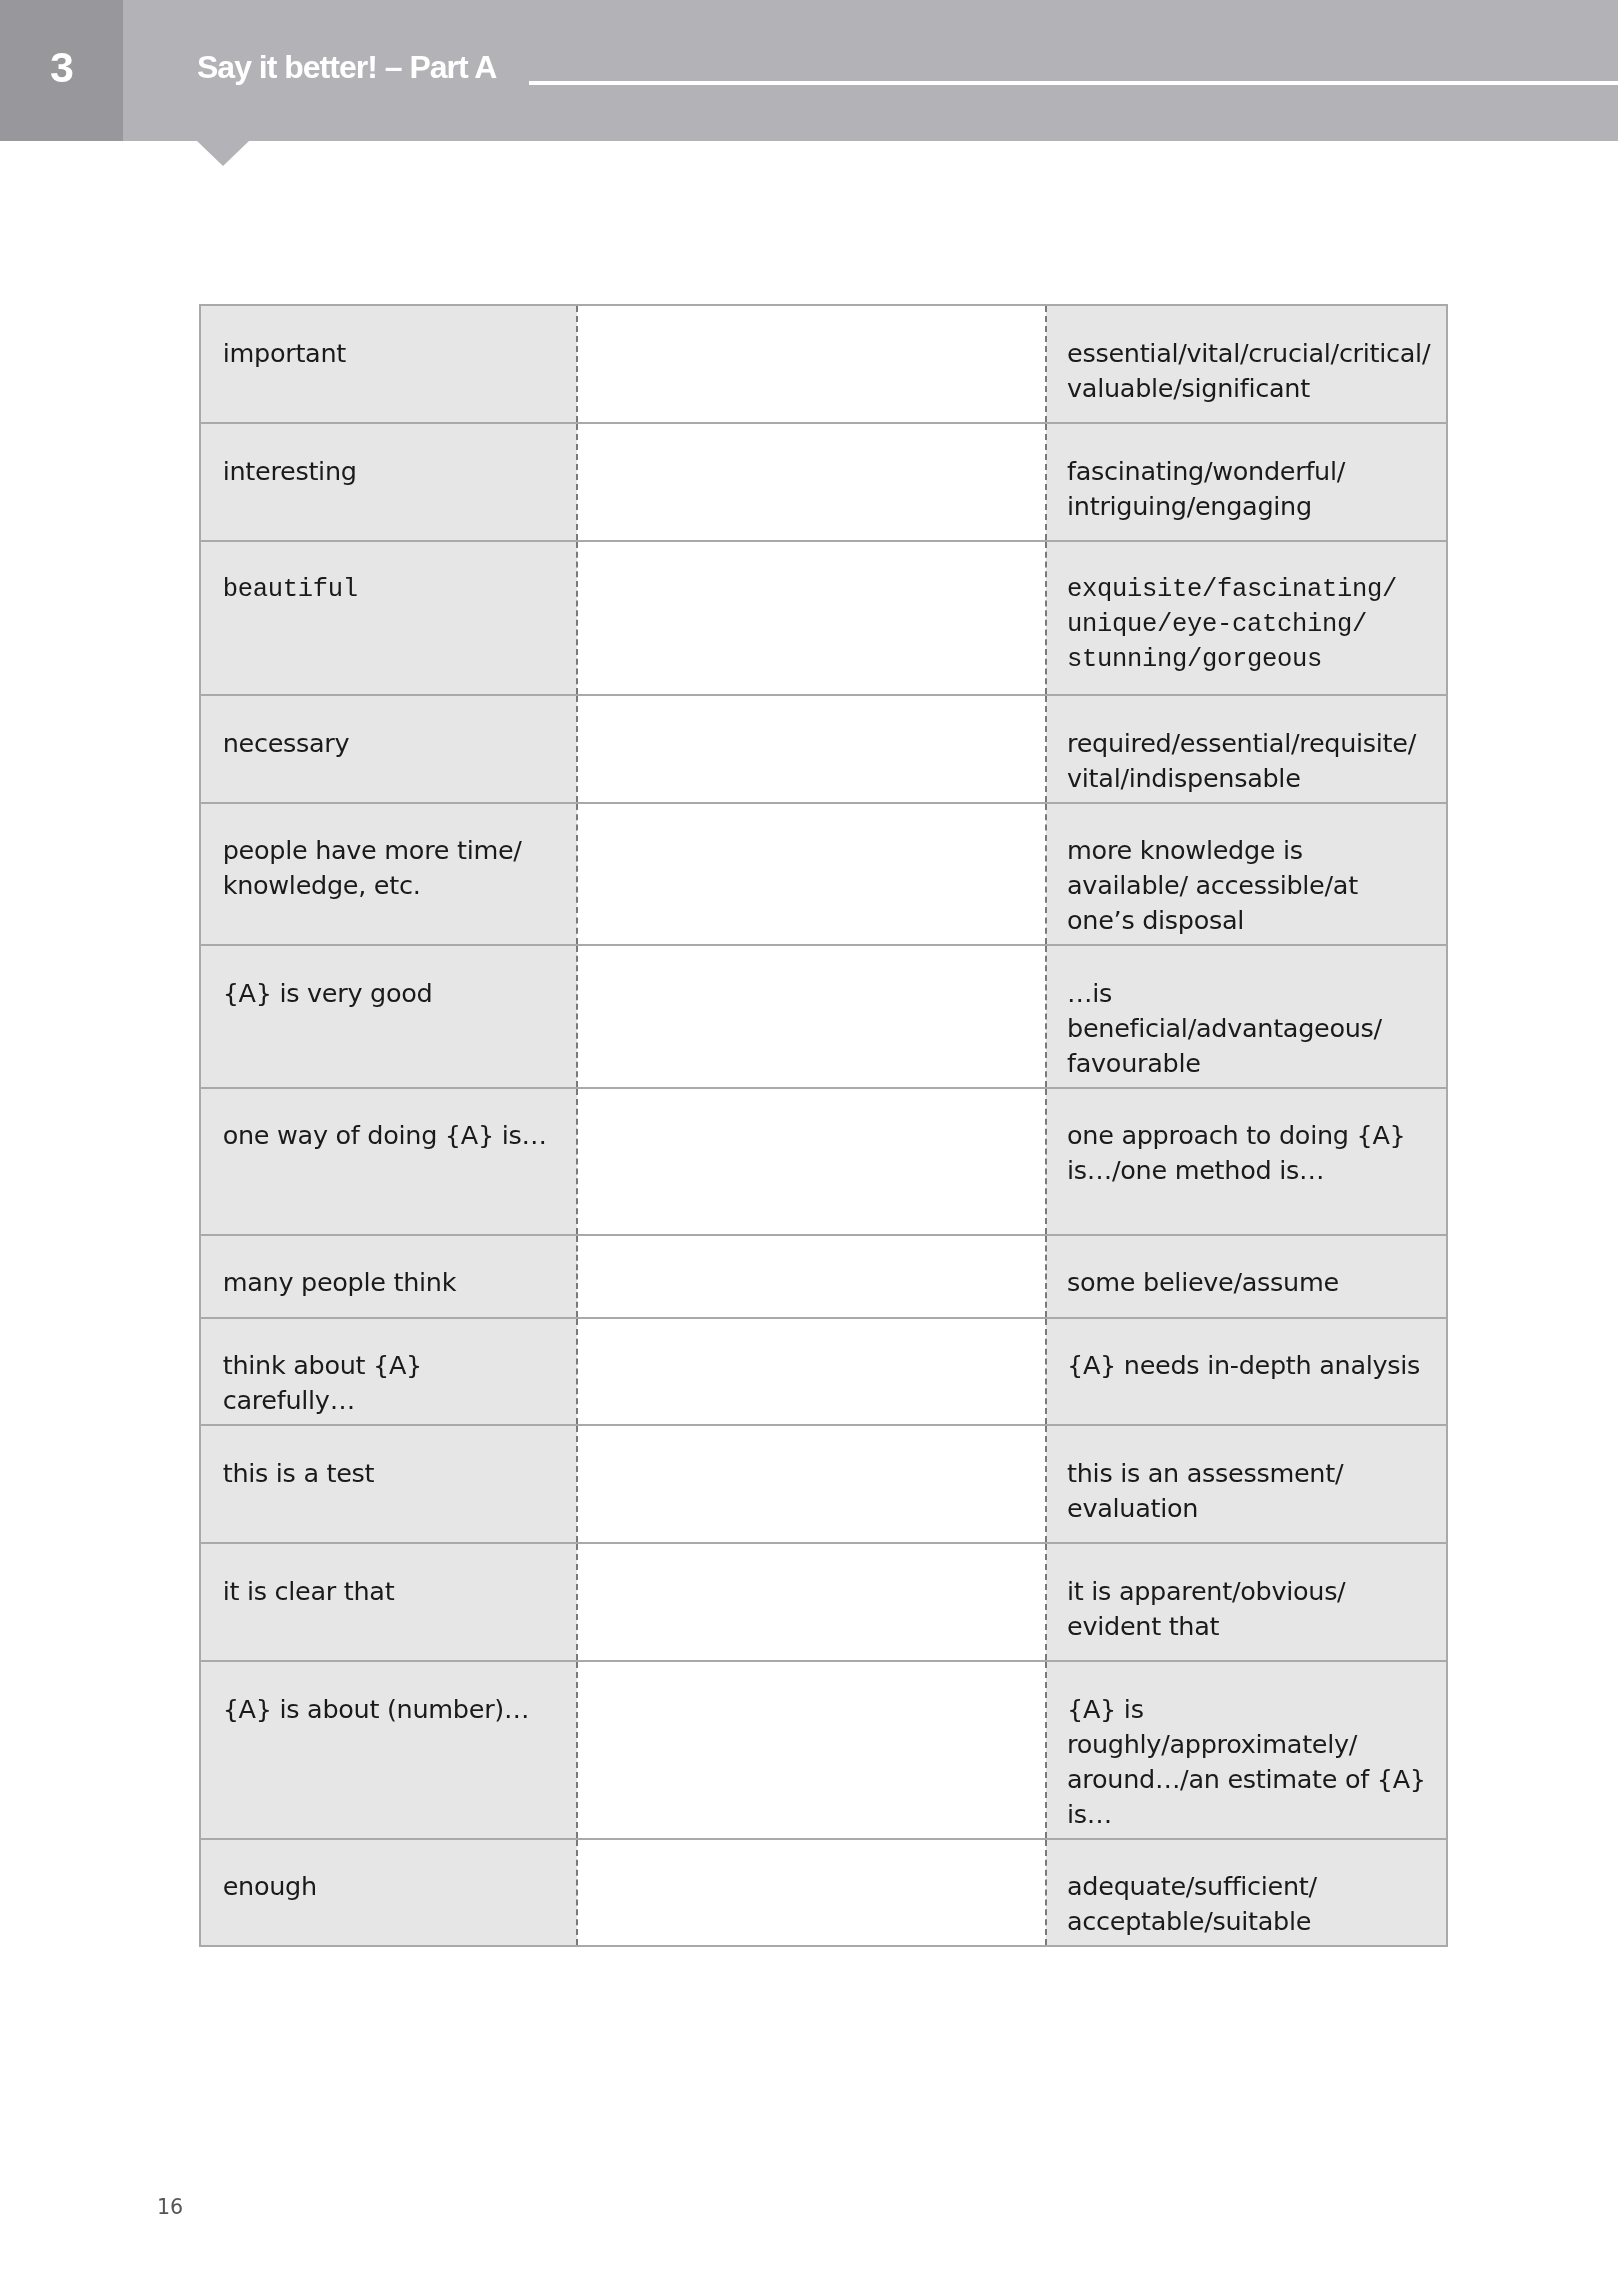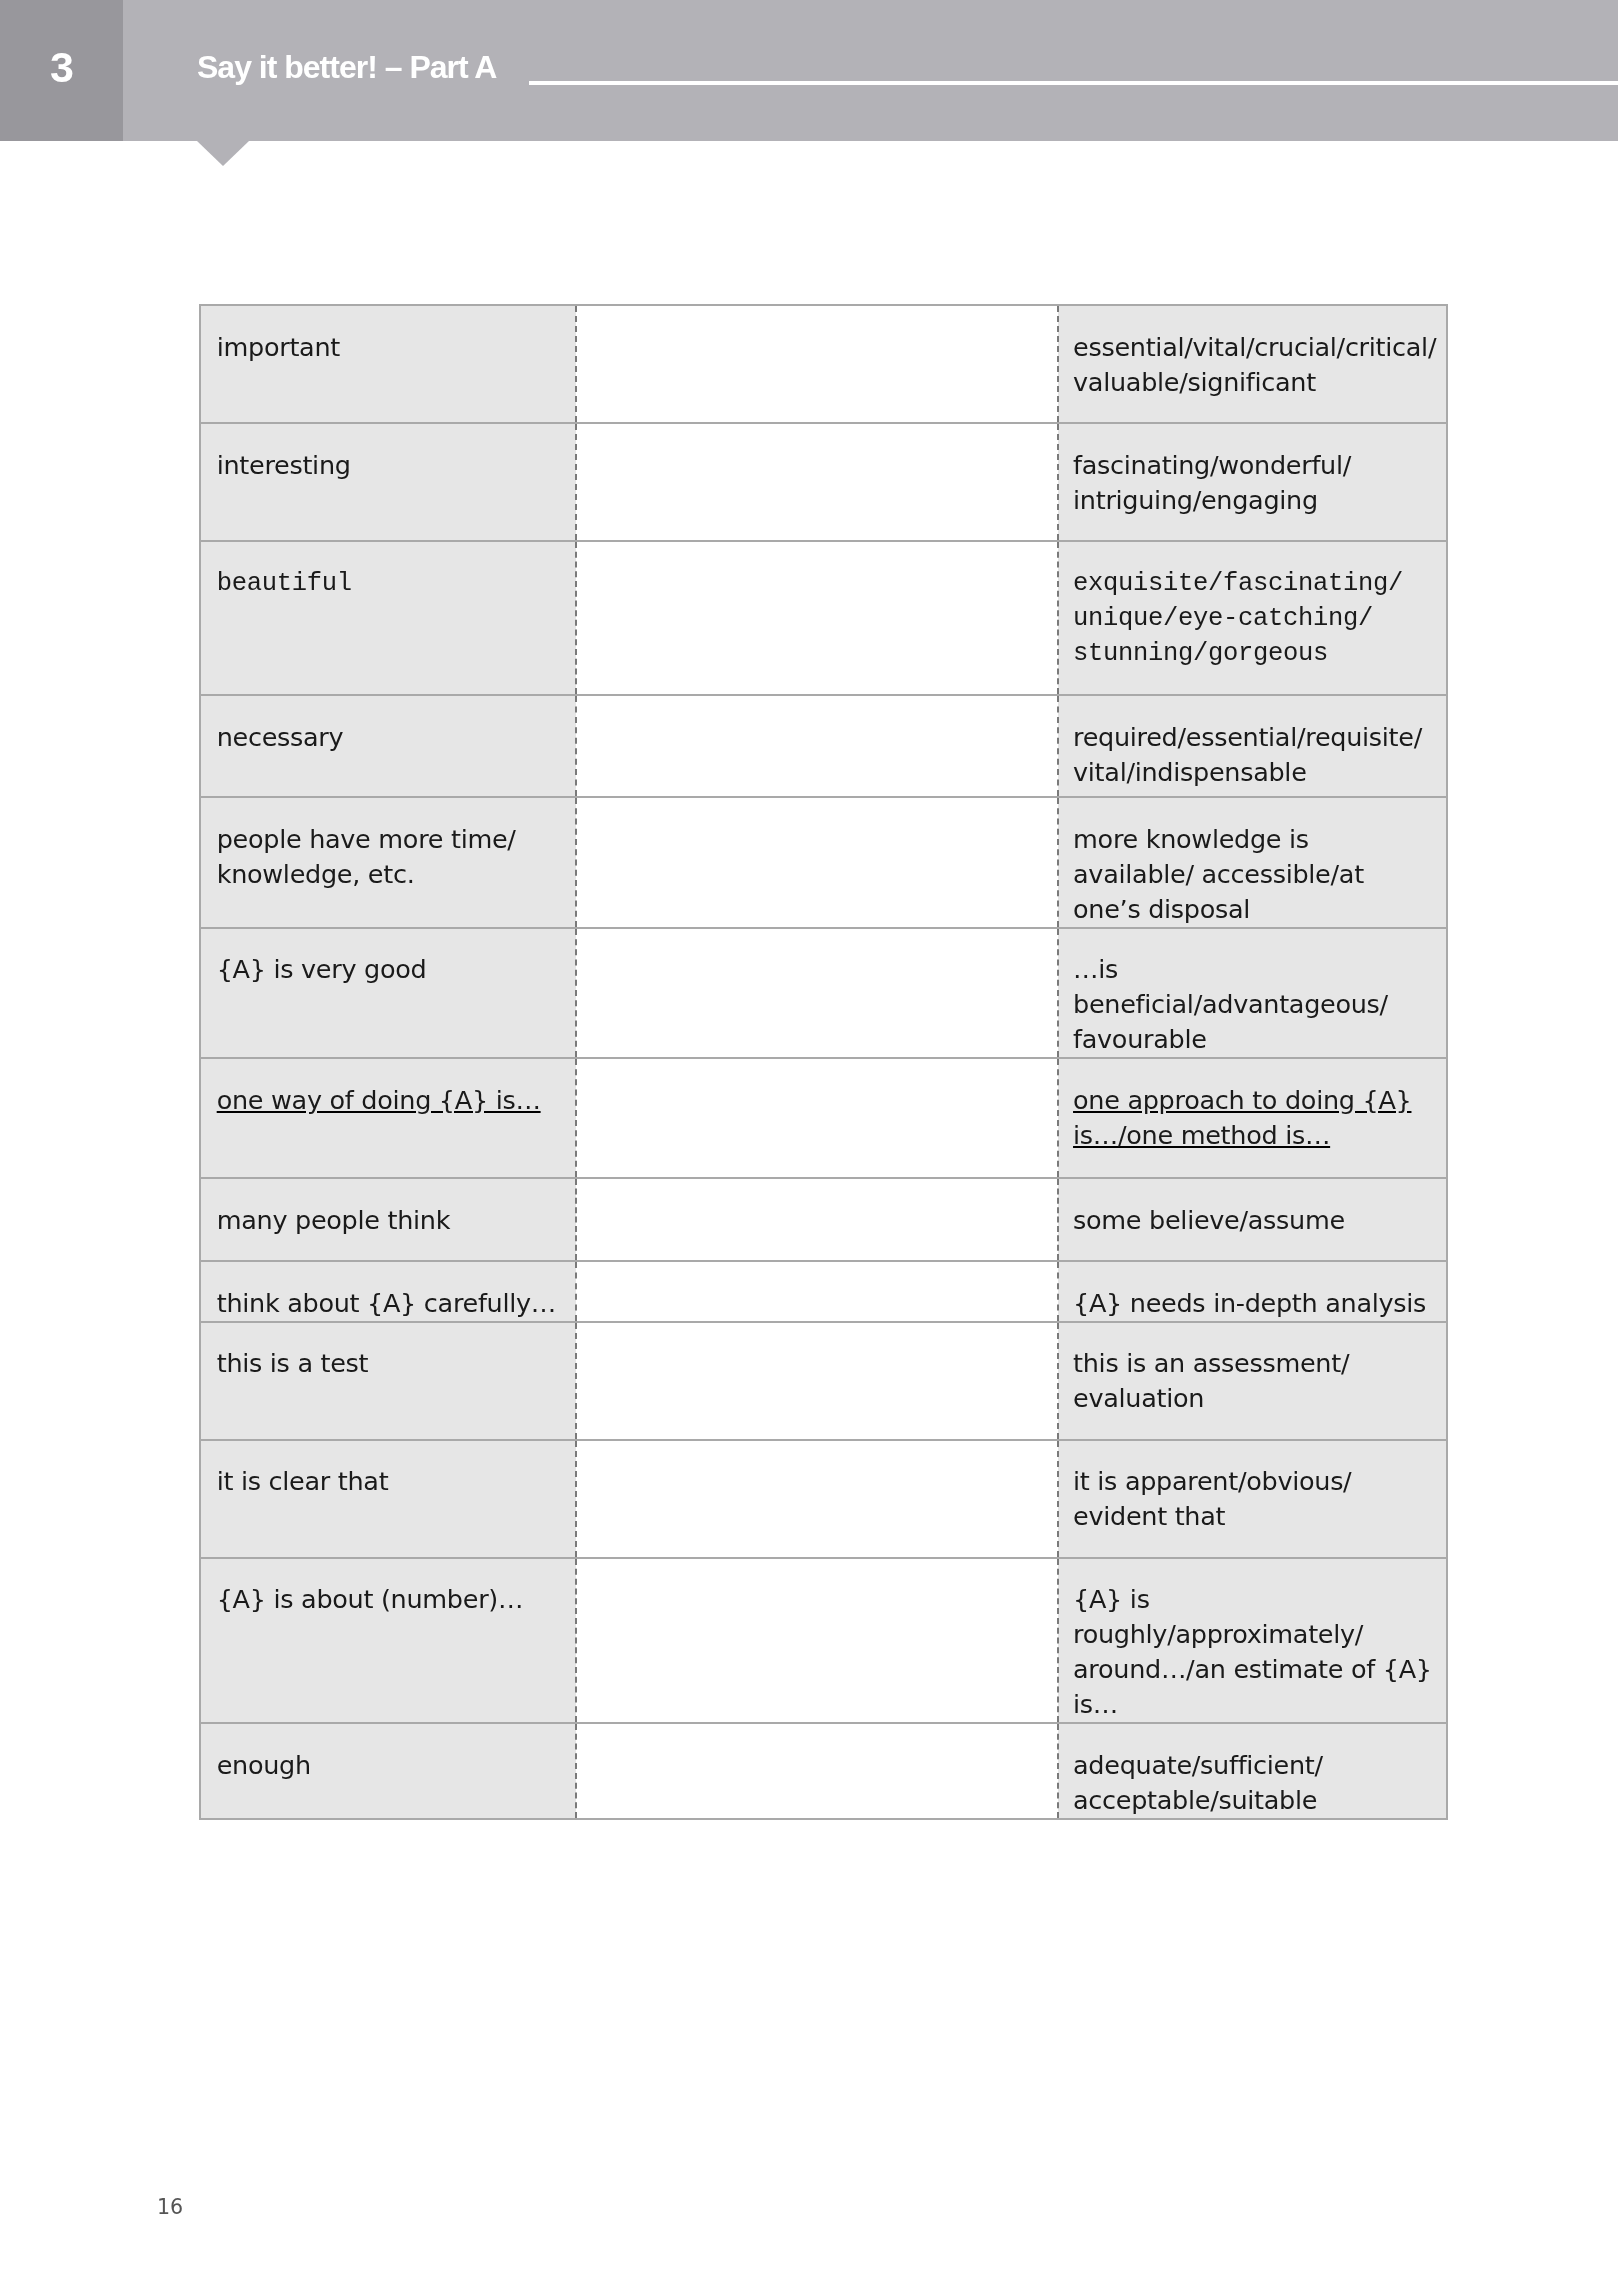--- a/index.html
+++ b/index.html
@@ -34,21 +34,21 @@
   .header-pointer {
     position: absolute; left: 197px; top: 141px; width: 0; height: 0;
     border-left: 26.5px solid transparent; border-right: 26.5px solid transparent;
     border-top: 25.5px solid #b3b2b7;
   }
   .vocab-table {
     position: absolute; left: 199px; top: 304px; width: 1249px;
     border-collapse: collapse; border: 2.9px solid #a9a9a9;
   }
   .vocab-table td {
-    vertical-align: top; padding: 0; border-bottom: 2.9px solid #a9a9a9;
+    vertical-align: top; padding: 6px; border-bottom: 2.9px solid #a9a9a9;
     font-size: 25.5px; line-height: 35px; color: #1a1a1a;
   }
   .vocab-table tr:last-child td { border-bottom: none; }
   .col-left {
     width: 379px; background: #e6e6e6; border-right: 2px dashed #7a7a7a;
   }
   .col-mid { width: 490px; background: #ffffff; }
   .col-right {
     width: 377px; background: #e6e6e6; border-left: 2px dashed #7a7a7a;
   }
@@ -132,21 +132,21 @@
         <td class="col-left">
           <div class="cell-text">{A} is very good</div>
         </td>
         <td class="col-mid">
           <div class="cell-text"></div>
         </td>
         <td class="col-right">
           <div class="cell-text">…is beneficial/advantageous/ favourable</div>
         </td>
       </tr>
-      <tr style="height: 120px; text-decoration: underline;">
+      <tr style="height: 147px;">
         <td class="col-left">
           <div class="cell-text">one way of doing {A} is…</div>
         </td>
         <td class="col-mid">
           <div class="cell-text"></div>
         </td>
         <td class="col-right">
           <div class="cell-text">one approach to doing {A} is…/one method is…</div>
         </td>
       </tr>

